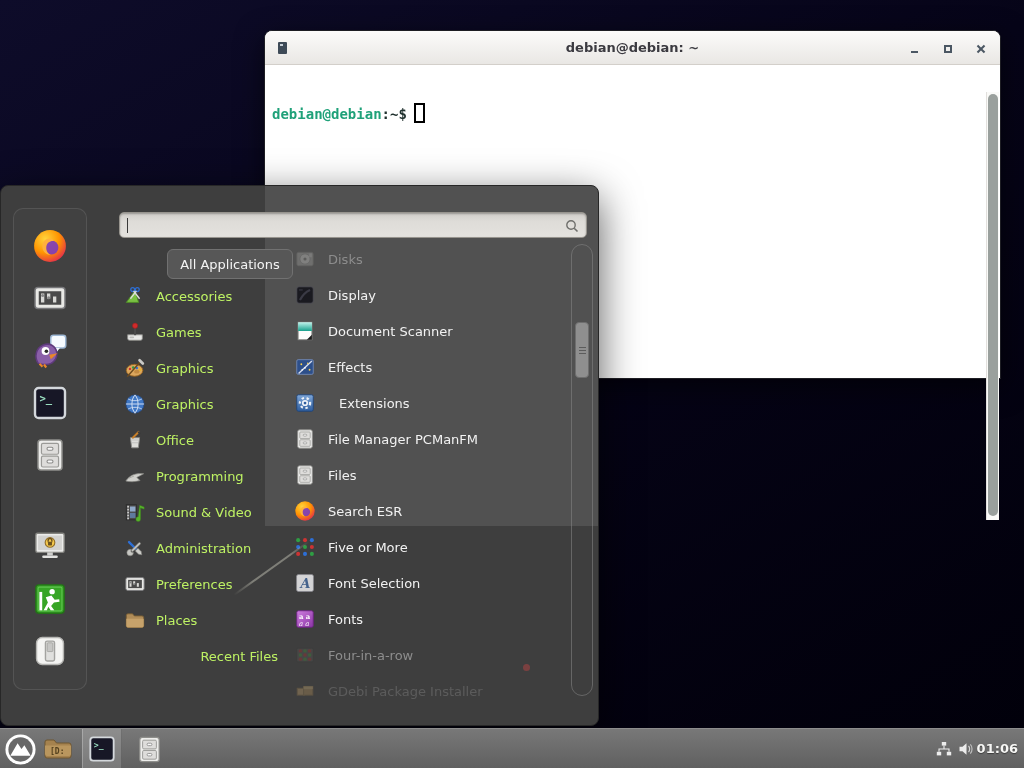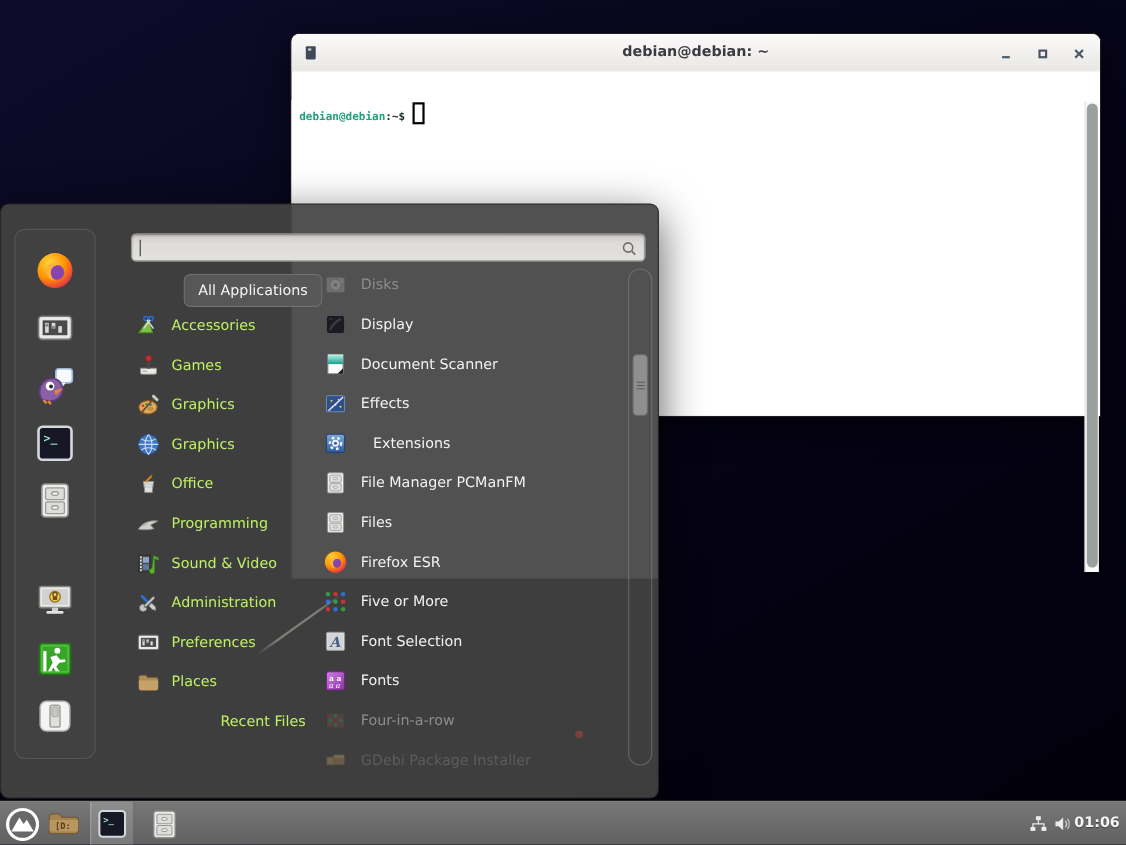--- a/index.html
+++ b/index.html
@@ -22,22 +22,22 @@
   .ctrl.min::before{content:"";position:absolute;left:1px;bottom:1px;width:7px;height:2px;background:#4b5763;}
   .ctrl.max::before{content:"";position:absolute;inset:1px;border:2px solid #4b5763;}
   .ctrl.close::before,.ctrl.close::after{content:"";position:absolute;left:4px;top:0;width:2px;height:10px;background:#4b5763;}
   .ctrl.close::before{transform:rotate(45deg);}
   .ctrl.close::after{transform:rotate(-45deg);}
   .menubar{position:absolute;left:0;right:0;top:34px;height:26px;background:#f6f5f3;
     display:flex;align-items:center;gap:15px;padding-left:11px;font-size:13px;color:#35333a;
     border-bottom:1px solid #eceae6;}
   .menubar span{cursor:default;}
   .term-body{position:absolute;left:0;right:0;top:60px;bottom:0;background:#fff;}
-  .prompt{position:absolute;left:7px;top:2px;font-family:"DejaVu Sans Mono","Liberation Mono",monospace;
-    font-size:10px;font-weight:bold;white-space:pre;}
+  .prompt{position:absolute;left:7px;top:12px;font-family:"DejaVu Sans Mono","Liberation Mono",monospace;
+    font-size:14px;font-weight:bold;white-space:pre;}
   .p-user{color:#1fa179;}
   .p-rest{color:#20312e;}
   .cursor{display:inline-block;width:11px;height:20px;border:2px solid #000;margin-left:7px;vertical-align:-4px;background:#fff;}
   .term-scroll{position:absolute;right:1px;top:1px;width:13px;height:428px;background:#fafaf8;border-left:1px solid #e2e0dd;}
   .term-thumb{position:absolute;left:1px;top:2px;width:10px;height:422px;background:#9aa09d;border-radius:6px;}
 
   
   .app-menu{position:absolute;left:0;top:185px;width:599px;height:541px;background:#3e3e3e;
     border:1px solid #272727;border-radius:8px;box-shadow:0 12px 40px rgba(0,0,0,.65);overflow:hidden;}
   .menu-light{position:absolute;left:264px;top:0;width:334px;height:340px;background:rgba(255,255,255,.10);z-index:1;}
@@ -416,21 +416,21 @@
                   <stop offset="0%" stop-color="#ffd43d"></stop>
                   <stop offset="55%" stop-color="#ff9400"></stop>
                   <stop offset="100%" stop-color="#e22850"></stop>
                 </radialGradient>
               </defs>
               <circle cx="12" cy="12" r="10.6" fill="url(#g18)"></circle>
               <circle cx="13" cy="13" r="4.6" fill="#7a3bbf" opacity=".9"></circle>
               <path d="M12 7 C9 7 6.9 9.3 6.9 12.4 C6.9 15.7 9.4 18 12.4 18 C10 16.7 9.2 14.5 9.6 12.2 C10 10.1 11.6 8.5 14.6 8.7 C13.9 7.6 13.1 7 12 7 Z" fill="#ffb13d"></path>
             </svg>
           </span>
-          <span>Firefox ESR</span>
+          <span>Search ESR</span>
         </div>
         <div class="app-row" style="top: 343px;">
           <span class="ico" style="height: 22px; width: 22px;">
             <svg viewBox="0 0 24 24">
               <circle cx="4.5" cy="4.5" r="2.2" fill="#2f9e44"></circle>
               <circle cx="12" cy="4.5" r="2.2" fill="#cc3333"></circle>
               <circle cx="19.5" cy="4.5" r="2.2" fill="#2d6fd6"></circle>
               <circle cx="4.5" cy="12" r="2.2" fill="#2d6fd6"></circle>
               <circle cx="12" cy="12" r="2.2" fill="#2f9e44"></circle>
               <circle cx="19.5" cy="12" r="2.2" fill="#cc3333"></circle>

